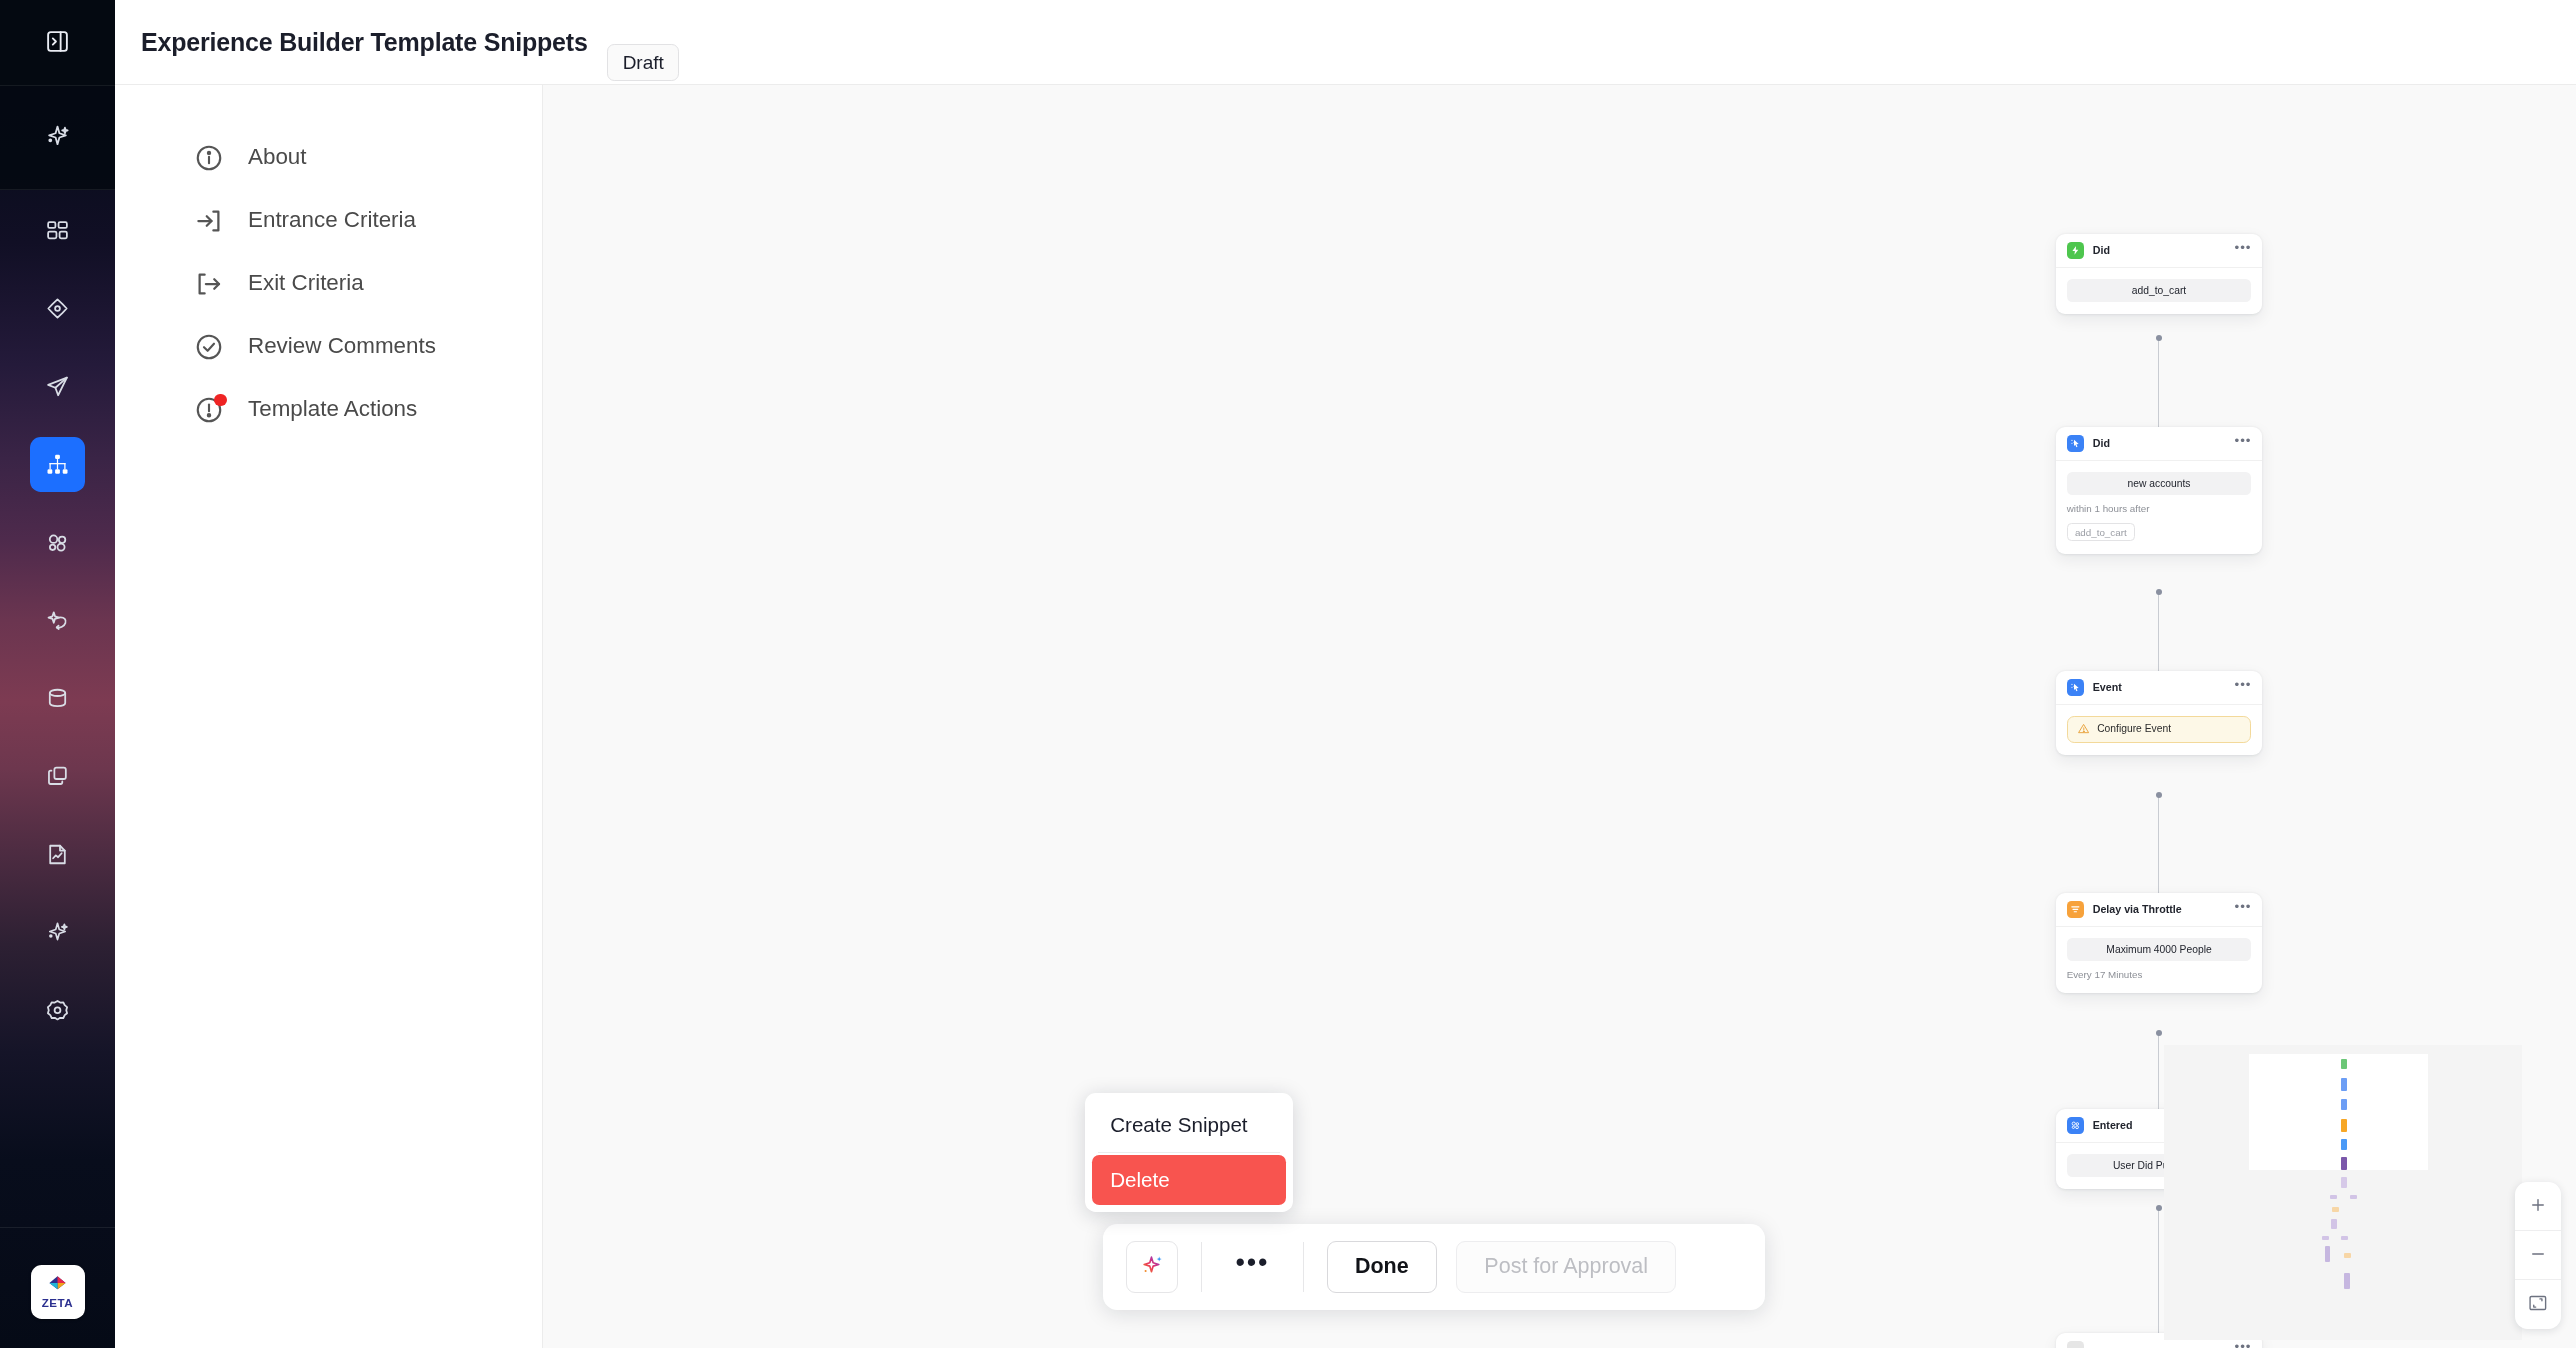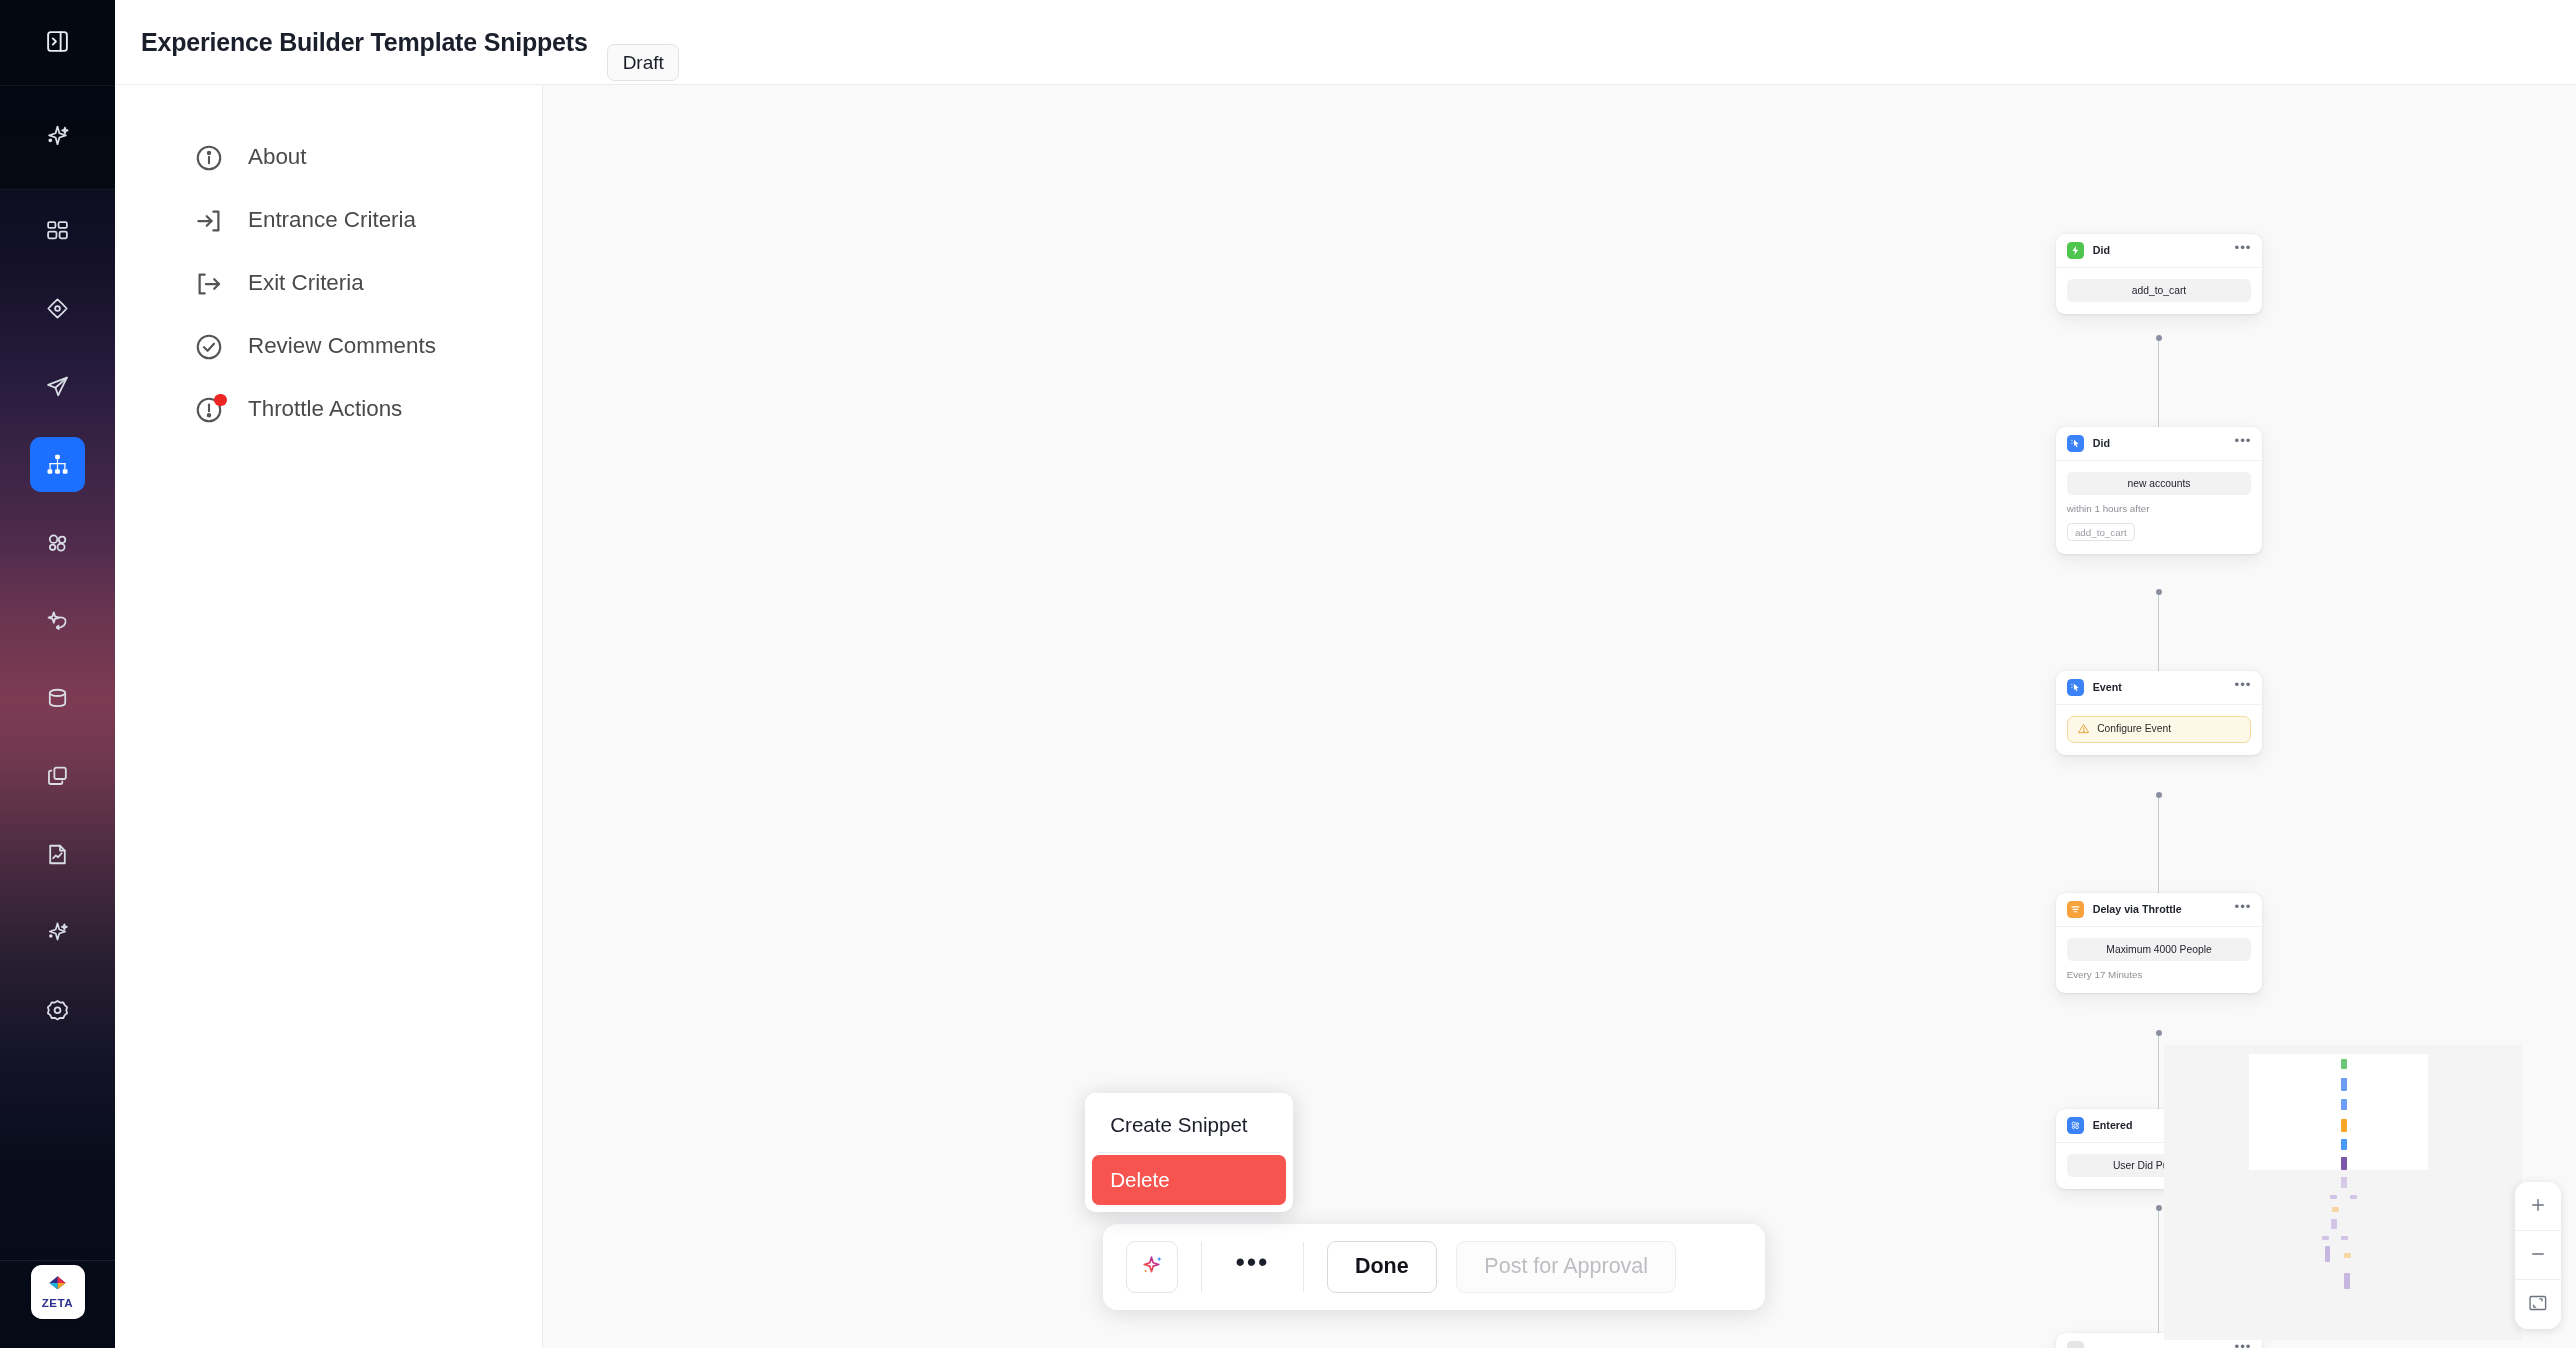--- a/index.html
+++ b/index.html
@@ -46,21 +46,21 @@
   .rail-items { display:flex; flex-direction:column; align-items:center; width:115px; padding-top: 12.5px; }
   .rail-btn {
     width: 55px; height: 55px; margin-bottom: 23px;
     display: flex; align-items: center; justify-content: center;
     border-radius: 10.7px; cursor: pointer;
   }
   .rail-btn.active { background: #1c6fff; }
   .rail-btn svg { display:block; }
   .rail-spacer { flex: 1 1 auto; }
   .rail-bottom {
-    width: 115px; padding: 4px 0 30px 0;
+    width: 115px; padding: 37px 0 30px 0;
     border-top: 0.9px solid rgba(255,255,255,0.08);
     display:flex; align-items:center; justify-content:center;
   }
   .zeta-logo {
     width: 54px; height: 54px; border-radius: 10.7px; background: #fff;
     display:flex; flex-direction:column; align-items:center; justify-content:center;
     gap: 1.8px; box-shadow: 0 0.9px 2.7px rgba(0,0,0,0.3);
   }
   .zeta-word {
     font-size: 11.6px; font-weight: 700; color: #2b2f8f; letter-spacing: 0.5px;
@@ -439,21 +439,21 @@
 
         <div class="menu-item">
           <div class="menu-icon">
             <svg width="30" height="30" viewBox="0 0 24 24" fill="none" stroke="#555555" stroke-width="1.7" stroke-linecap="round">
               <circle cx="12" cy="12" r="9"></circle>
                 <line x1="12" y1="7.6" x2="12" y2="13"></line>
                 <circle cx="12" cy="16.2" r="0.95" fill="#555"></circle>
             </svg>
             <span class="dot-badge"></span>
           </div>
-          <div class="menu-label">Throttle Actions</div>
+          <div class="menu-label">Template Actions</div>
         </div>
 
       </div>
 
       <div class="canvas">
         <div class="flow">
 
           <div class="edge" style="top:253px; height:93px;"></div>
           <div class="port" style="top:250px;"></div>
           <div class="port" style="top:343px;"></div>

